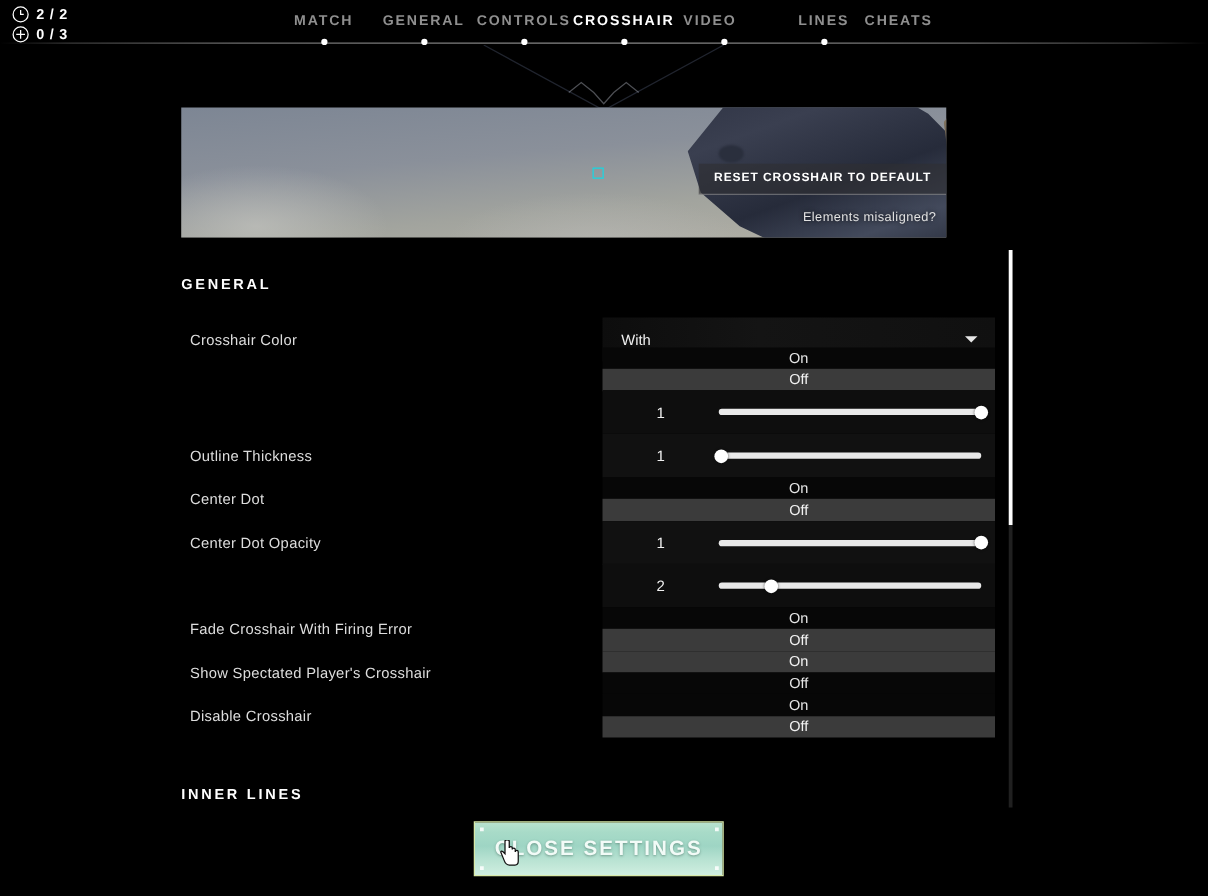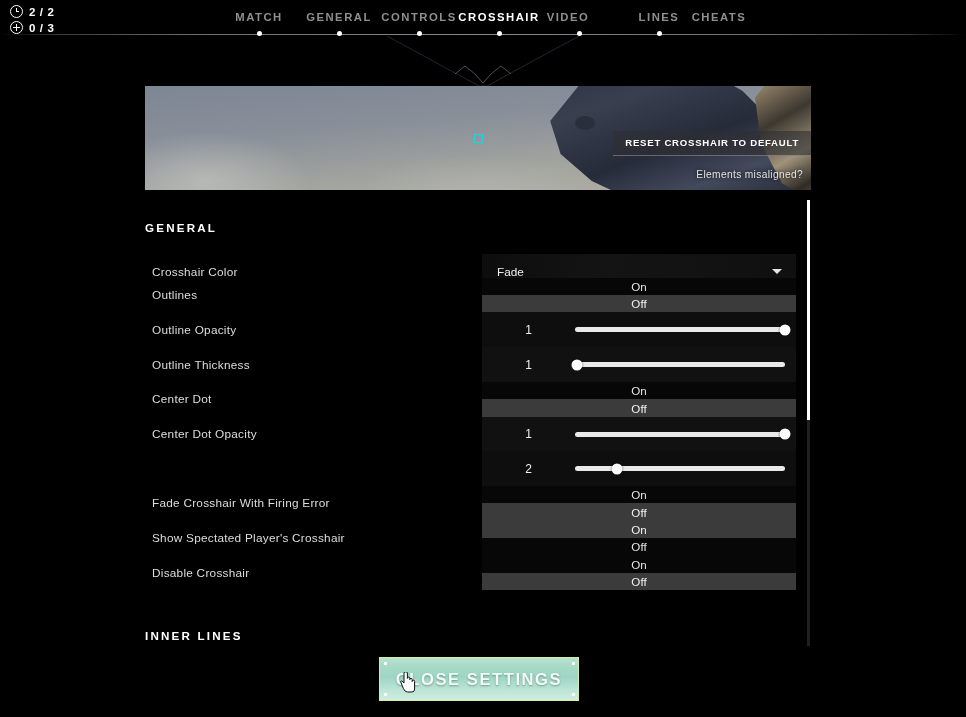--- a/index.html
+++ b/index.html
@@ -65,21 +65,21 @@
     position:absolute; top:31px; width:5px; height:5px;
     background:#ffffff; border-radius:50%;
   }
   .chev {
     position:absolute; left:383px; top:36px; width:200px; height:52px;
     overflow:hidden; pointer-events:none;
   }
 
   
   .preview {
-    position:absolute; left:145px; top:86px; width:666px; height:104px;
+    position:absolute; left:145px; top:86px; width:612px; height:104px;
     overflow:hidden;
     background:
       radial-gradient(ellipse 150px 70px at 60px 95px, rgba(205,205,200,.55), rgba(205,205,200,0) 70%),
       radial-gradient(ellipse 170px 60px at 330px 110px, rgba(190,190,190,.45), rgba(190,190,190,0) 70%),
       linear-gradient(175deg,#7d8694 0%, #8a909a 38%, #a2a49e 70%, #b2b0a6 100%);
   }
   .rock {
     position:absolute; pointer-events:none;
   }
   .rock.mid {
@@ -267,36 +267,34 @@
 </div>
 <div class="preview-crosshair"></div>
 
 <div class="settings">
   <div class="sec-title" style="top:25px;">GENERAL</div>
   <div id="rows-host">
       <div class="row" style="top: 58px;">
         <div class="label">Crosshair Color</div>
         <div class="ctrl">
           <div class="dropdown">
-            <span class="dval">Fade</span>
+            <span class="dval">With</span>
             <span class="caret"></span>
           </div>
         </div>
       </div>
       <div class="row" style="top: 81.7px;">
-        <div class="label">Outlines</div>
         <div class="ctrl">
           <div class="toggle">
             <div class="seg dim">On</div>
             <div class="seg off-sel">Off</div>
           </div>
         </div>
       </div>
       <div class="row" style="top: 116.4px;">
-        <div class="label">Outline Opacity</div>
         <div class="ctrl tinted">
           <div class="slider-wrap">
             <div class="slider-val">1</div>
             <div class="slider-track-box">
               <div class="track">
                 <div class="thumb" style="left: 100%;"></div>
               </div>
             </div>
           </div>
         </div>

